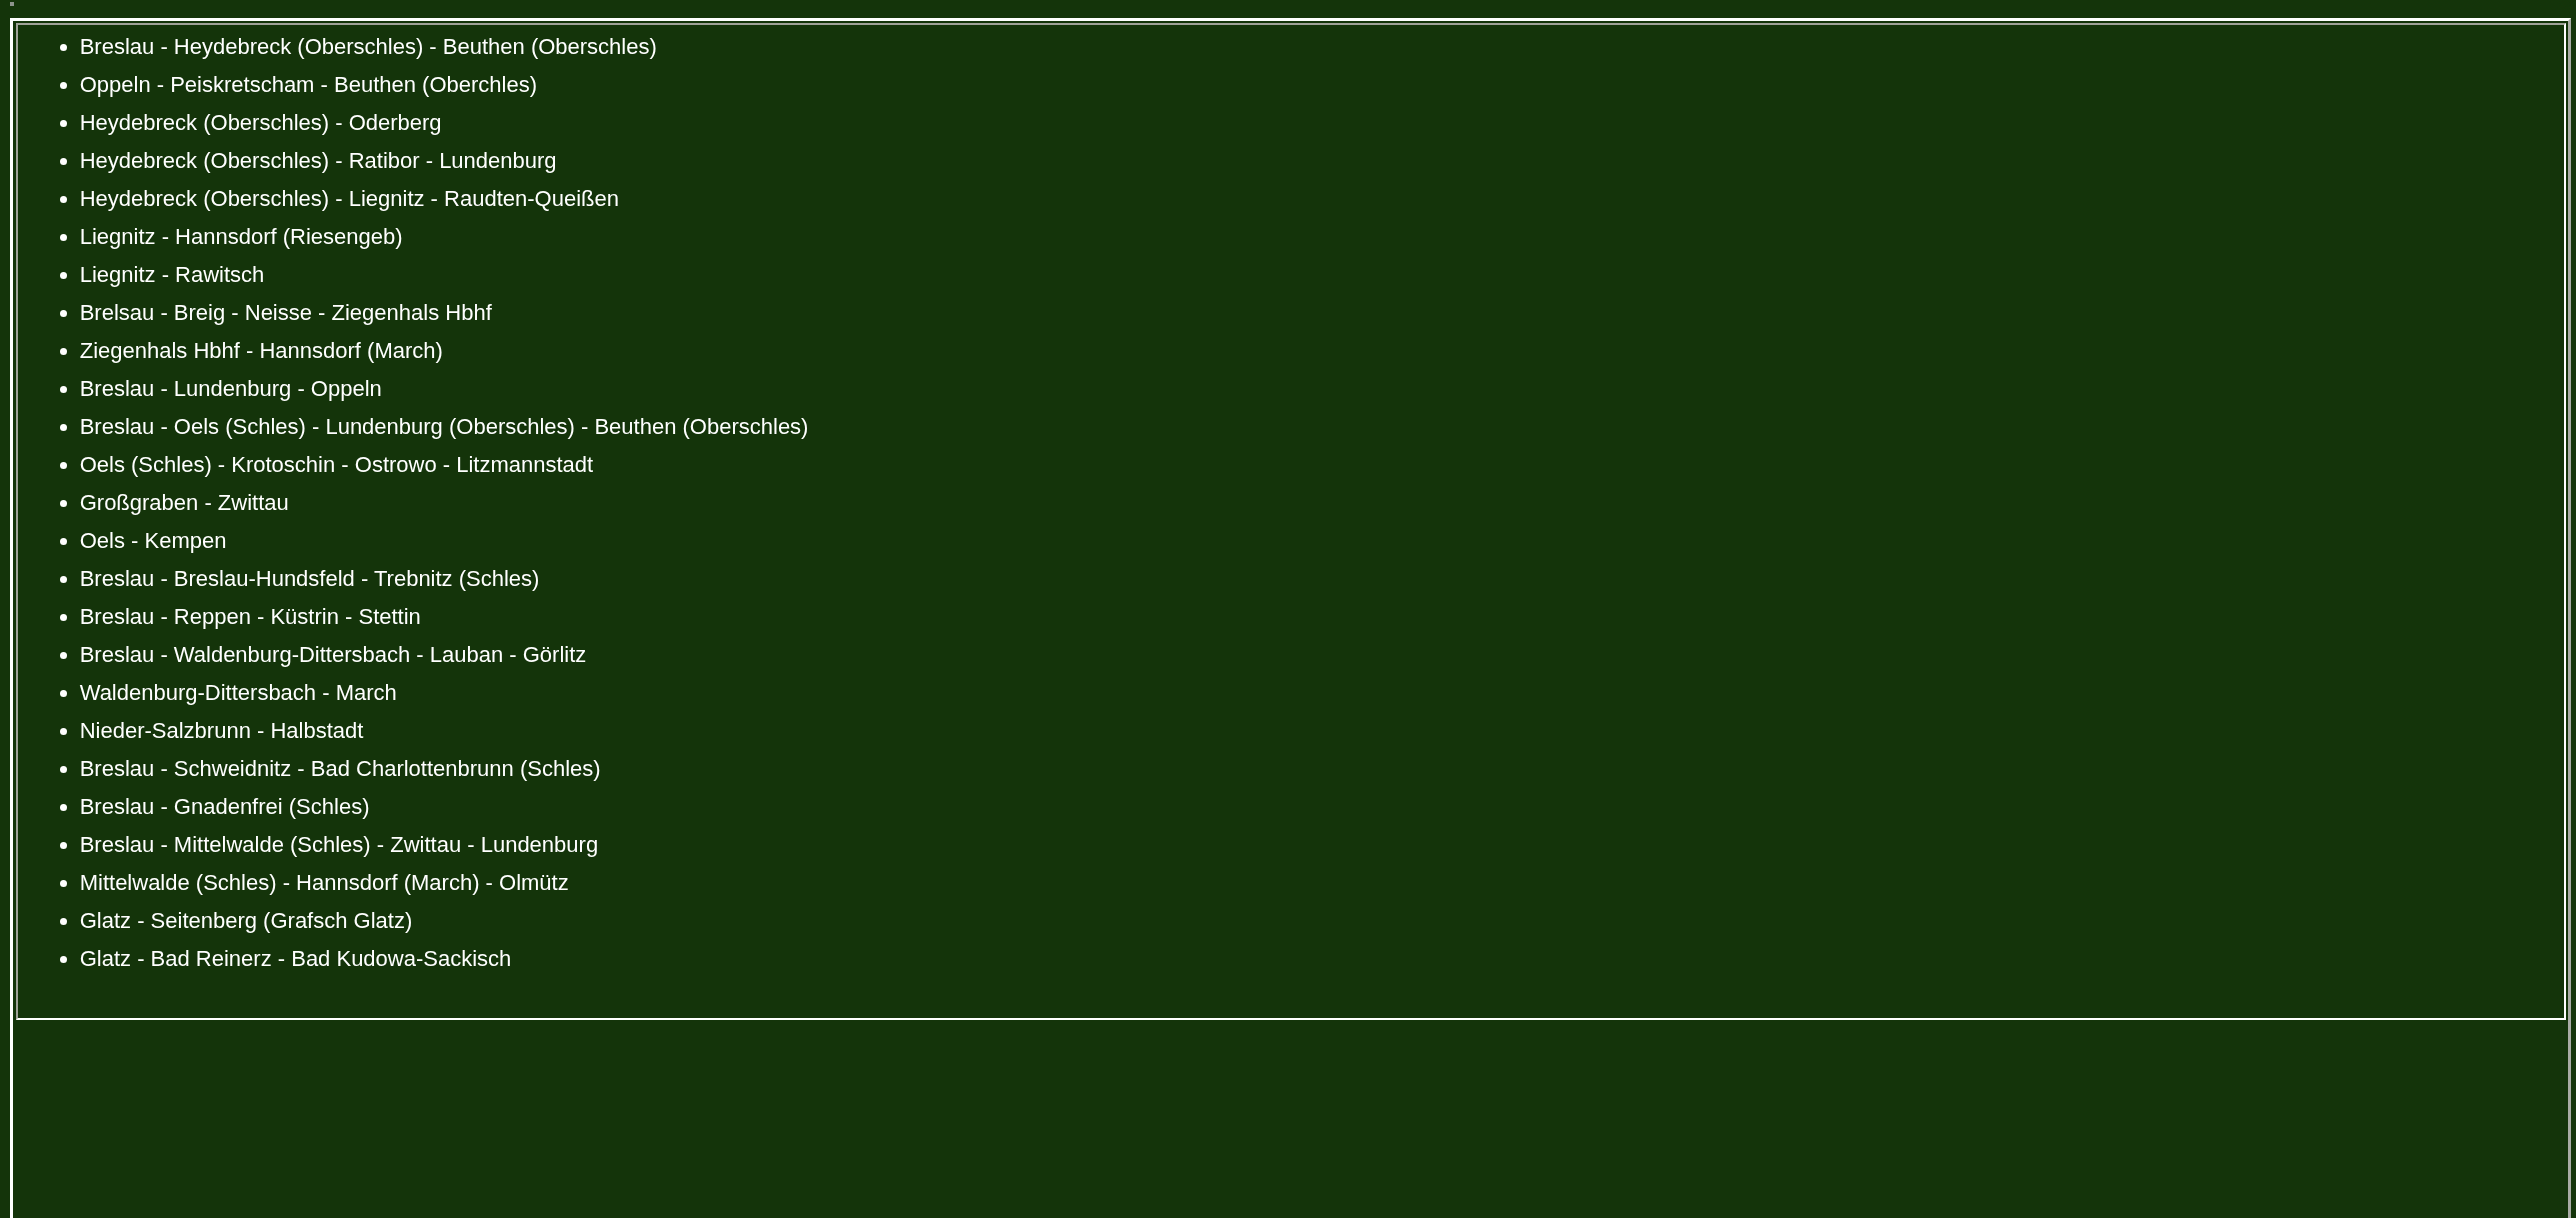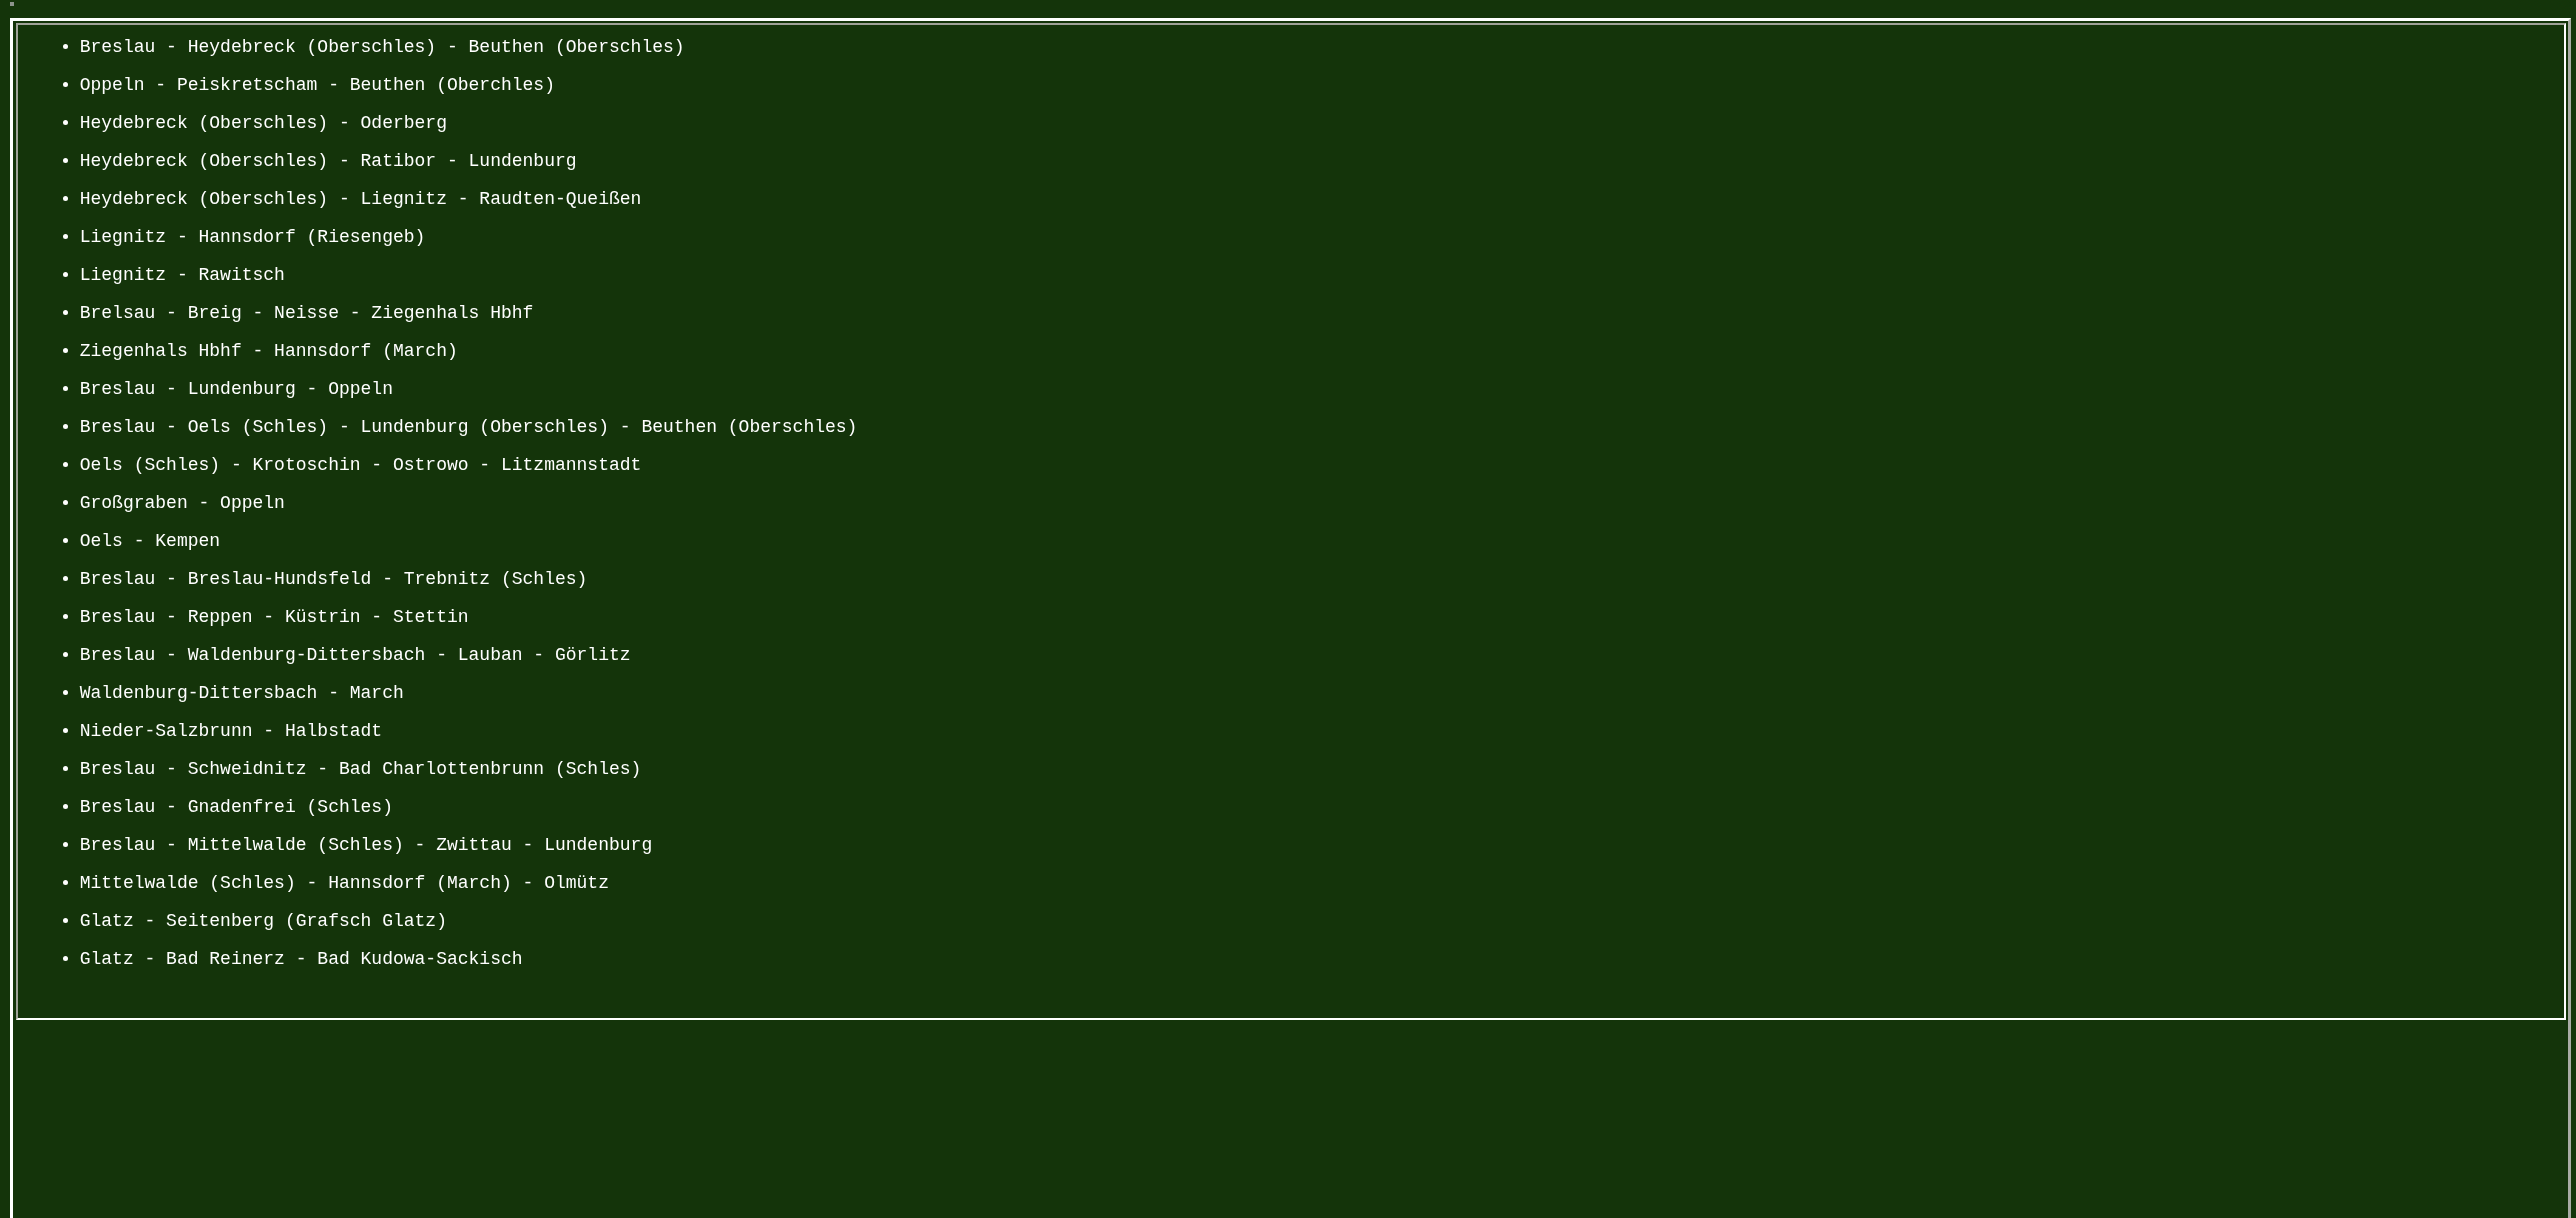--- a/index.html
+++ b/index.html
@@ -70,24 +70,23 @@
     background:var(--page-bg);
     height:993px;
     overflow:hidden;
   }
   .routes{
     margin:0;
     padding:3.6px 0 0 62px;
     list-style:disc;
   }
   .routes li{
-    font-size:18px;
+    font-size:22px;
     line-height:38px;
     white-space:nowrap;
-    font-family:Liberation Mono, monospace;
   }
 </style>
 </head>
 <body>
 
 <div class="stray"></div>
 
 <div class="frame">
 
 
@@ -99,21 +98,21 @@
         <li>Heydebreck (Oberschles) - Oderberg</li>
         <li>Heydebreck (Oberschles) - Ratibor - Lundenburg</li>
         <li>Heydebreck (Oberschles) - Liegnitz - Raudten-Queißen</li>
         <li>Liegnitz - Hannsdorf (Riesengeb)</li>
         <li>Liegnitz - Rawitsch</li>
         <li>Brelsau - Breig - Neisse - Ziegenhals Hbhf</li>
         <li>Ziegenhals Hbhf - Hannsdorf (March)</li>
         <li>Breslau - Lundenburg - Oppeln</li>
         <li>Breslau - Oels (Schles) - Lundenburg (Oberschles) - Beuthen (Oberschles)</li>
         <li>Oels (Schles) - Krotoschin - Ostrowo - Litzmannstadt</li>
-        <li>Großgraben - Oppeln</li>
+        <li>Großgraben - Zwittau</li>
         <li>Oels - Kempen</li>
         <li>Breslau - Breslau-Hundsfeld - Trebnitz (Schles)</li>
         <li>Breslau - Reppen - Küstrin - Stettin</li>
         <li>Breslau - Waldenburg-Dittersbach - Lauban - Görlitz</li>
         <li>Waldenburg-Dittersbach - March</li>
         <li>Nieder-Salzbrunn - Halbstadt</li>
         <li>Breslau - Schweidnitz - Bad Charlottenbrunn (Schles)</li>
         <li>Breslau - Gnadenfrei (Schles)</li>
         <li>Breslau - Mittelwalde (Schles) - Zwittau - Lundenburg</li>
         <li>Mittelwalde (Schles) - Hannsdorf (March) - Olmütz</li>

